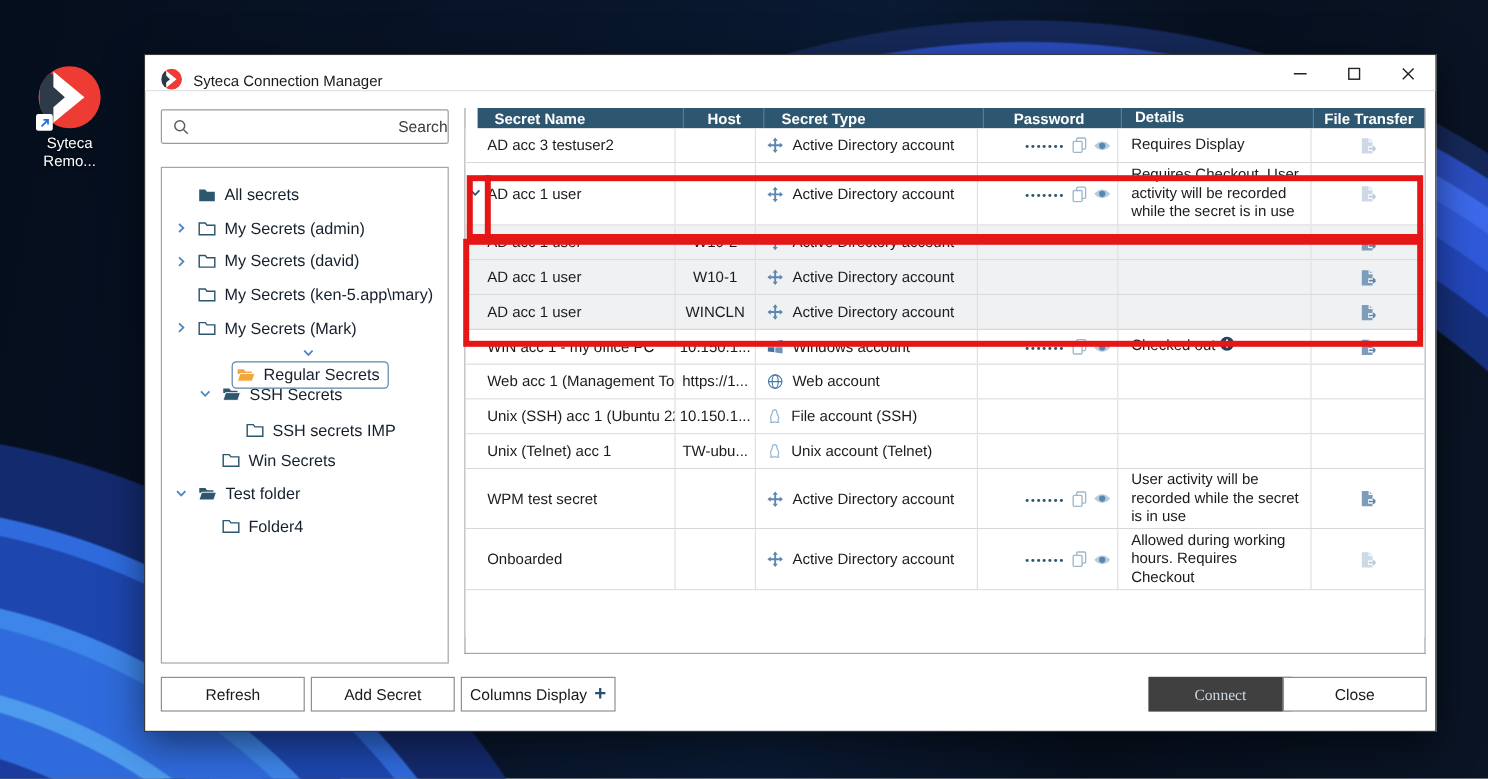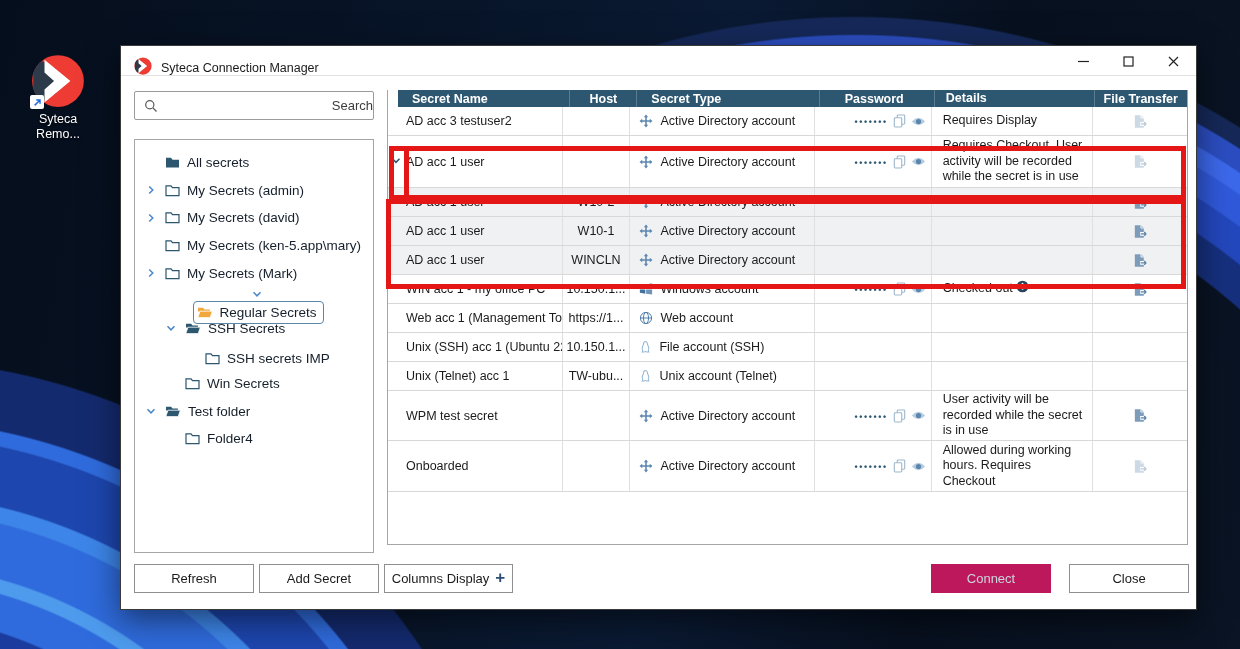--- a/index.html
+++ b/index.html
@@ -62,21 +62,21 @@
   .c-ft { width:95px; justify-content:center; }
   .ft-btn { cursor:pointer; display:flex; }
   .filler { flex:1; border-bottom:none; }
 
   
   .btn { position:absolute; top:518px; height:29px; background:#fff; border:1px solid #8f8f8f; font-size:13px; color:#1a1a1a; display:flex; align-items:center; justify-content:center; cursor:pointer; gap:6px; }
   #btn-refresh { left:13px; width:120px; }
   #btn-add-secret { left:138px; width:120px; }
   #btn-columns { left:263px; width:129px; }
   #btn-columns .plus { color:#2d4e74; font-weight:bold; font-size:17px; line-height:1; padding-bottom:2px; }
-  #btn-connect { left:810px; width:120px; background:#be185d; border:none; color:#ccd6de; }
+  #btn-connect { left:836px; width:120px; background:#404040; border:none; color:#ccd6de;font-family:Liberation Serif, serif; }
   #btn-close { left:948px; width:120px; }
 
   
   .anno { position:absolute; border:5px solid #e51616; z-index:6; pointer-events:none; }
   .anno-line { position:absolute; background:#e51616; z-index:6; pointer-events:none; }
 </style>
 </head>
 <body>
 
 <div id="desktop">

